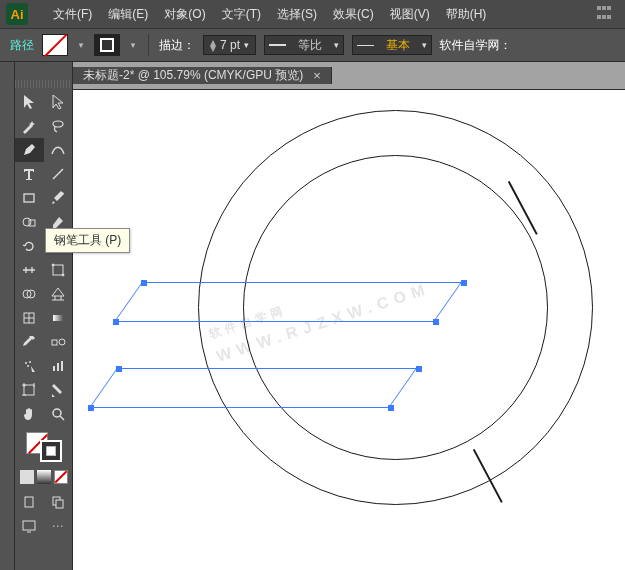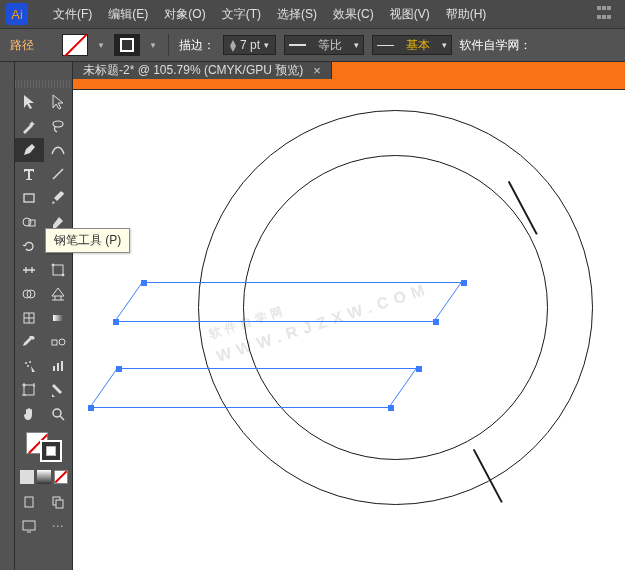--- a/index.html
+++ b/index.html
@@ -1,45 +1,45 @@
 <!DOCTYPE html>
 <html><head>
 <meta charset="utf-8">
 <style>
 *{margin:0;padding:0;box-sizing:border-box;font-family:"Microsoft YaHei",sans-serif;font-size:12px;-webkit-user-select:none;user-select:none}
 body{background:#4a4a4a;width:625px;height:570px;overflow:hidden;color:#ddd}
 .menubar{height:28px;background:#4a4a4a;display:flex;align-items:center;padding:0 6px;gap:2px}
-.app-icon{width:22px;height:22px;background:#1d4ed8;display:flex;align-items:center;justify-content:center;border-radius:3px;font-weight:normal;color:#ff9a00;font-size:13px}
+.app-icon{width:22px;height:22px;background:#14532d;display:flex;align-items:center;justify-content:center;border-radius:3px;font-weight:bold;color:#ff9a00;font-size:13px}
 .menu-item{padding:4px 7px;color:#e0e0e0;cursor:default}
 .menu-spacer{flex:1}
 .menu-grid{width:16px;height:16px;display:flex;flex-wrap:wrap;gap:1px;margin:0 6px}
 .menu-grid span{width:4px;height:4px;background:#999}
 .ctrlbar{height:34px;background:#535353;border-top:1px solid #333;border-bottom:1px solid #2c2c2c;display:flex;align-items:center;padding:0 10px;gap:8px}
-.ctrl-label{color:#fdba74;margin-right:20px}
+.ctrl-label{color:#5eead4;}
 .fill-swatch{width:26px;height:22px;background:#fff;position:relative;border:1px solid #222}
 .fill-swatch::after{content:"";position:absolute;left:-2px;top:50%;width:130%;height:2px;background:#e30000;transform:rotate(-45deg) translateY(-50%)}
 .stroke-swatch{width:26px;height:22px;background:#222;display:flex;align-items:center;justify-content:center}
 .stroke-swatch span{width:14px;height:14px;background:#333;border:2px solid #fff}
 .dd{width:10px;height:22px;display:flex;align-items:center;justify-content:center;color:#bbb;font-size:9px}
 .sep{width:1px;height:22px;background:#3a3a3a;margin:0 2px}
 .ctrl-txt{color:#ffffff}
 .num-box{background:#3a3a3a;border:1px solid #222;padding:2px 6px;color:#ddd;display:flex;align-items:center;gap:4px}
 .num-box .tri{display:flex;flex-direction:column;font-size:6px;color:#aaa;line-height:6px}
 .prof-box{width:80px;height:20px;background:#3a3a3a;border:1px solid #222;display:flex;align-items:center;justify-content:flex-end;padding:0 4px;gap:12px}
 .prof-line{flex:1;height:2px;background:#ddd}
 .workspace{position:absolute;left:0;top:62px;right:0;bottom:0;display:flex}
 .tool-col{width:15px;background:#535353;border-right:1px solid #2c2c2c}
 .toolbar{width:58px;background:#535353;border-right:1px solid #2c2c2c;display:flex;flex-direction:column;padding-top:18px}
 .tool-grip{height:8px;background:repeating-linear-gradient(90deg,#666 0 1px,#535353 1px 3px);margin-bottom:2px}
 .tool-row{display:flex;height:24px}
 .tool-btn{width:29px;height:24px;display:flex;align-items:center;justify-content:center;color:#ddd;cursor:default;position:relative}
 .tool-btn.sel{background:#333}
 .tool-btn svg{width:16px;height:16px}
 .doc-area{flex:1;display:flex;flex-direction:column;background:#4a4a4a}
-.tabbar{height:28px;background:#f97316;display:flex;align-items:flex-start;border-bottom:1px solid #2c2c2c}
+.tabbar{height:28px;background:#a3a3a3;display:flex;align-items:center;border-bottom:1px solid #2c2c2c}
 .tab{background:#4b4b4b;display:flex;align-items:center;padding:0 10px;gap:10px;border-right:1px solid #2c2c2c}
 .tab-close{color:#ccc;font-size:13px;cursor:default}
 .canvas{flex:1;background:#fff;position:relative;overflow:hidden}
 .tooltip{position:absolute;left:45px;top:166px;background:#fdfde8;border:1px solid #8a8a8a;padding:3px 8px;color:#333;font-size:12px;z-index:20;box-shadow:1px 1px 2px rgba(0,0,0,.2)}
 .watermark{position:absolute;left:130px;top:170px;font-size:48px;font-weight:bold;color:rgba(150,150,150,.25);transform:rotate(-18deg);letter-spacing:4px;font-family:sans-serif}
 .watermark small{font-size:16px;display:block;letter-spacing:6px}
 .artwork{position:absolute;inset:0}
 .circle{position:absolute;border:1.5px solid #1a1a1a;border-radius:50%}
 .c1{left:125px;top:20px;width:395px;height:395px}
 .c2{left:170px;top:65px;width:305px;height:305px}

